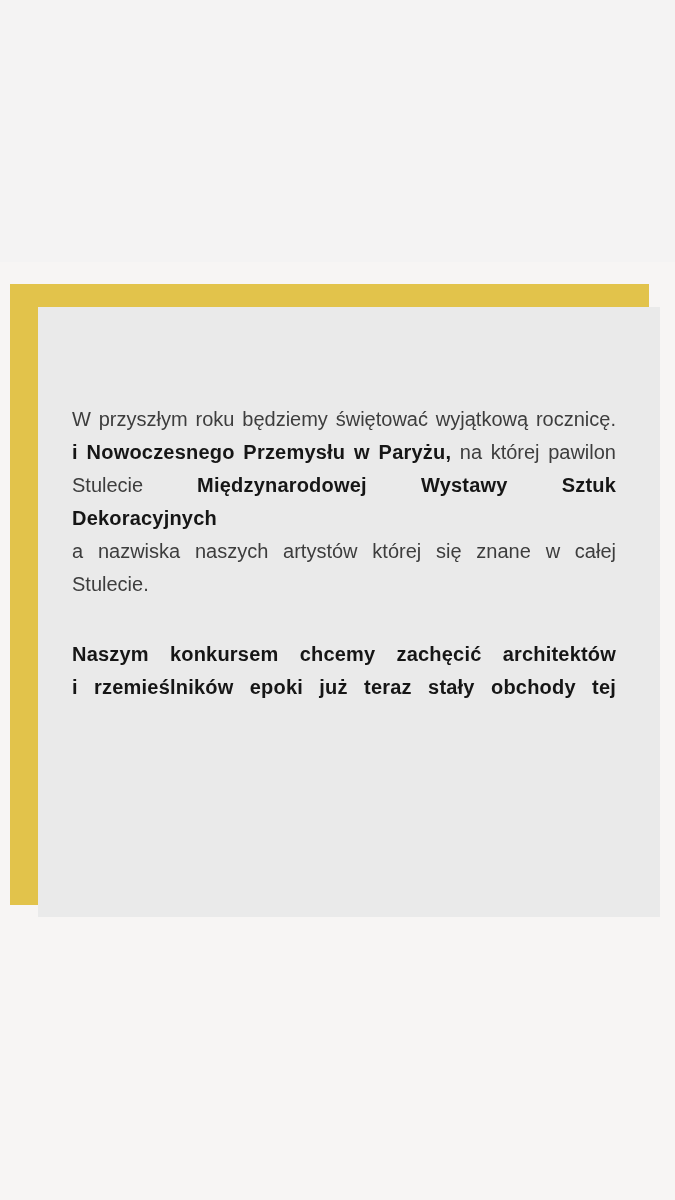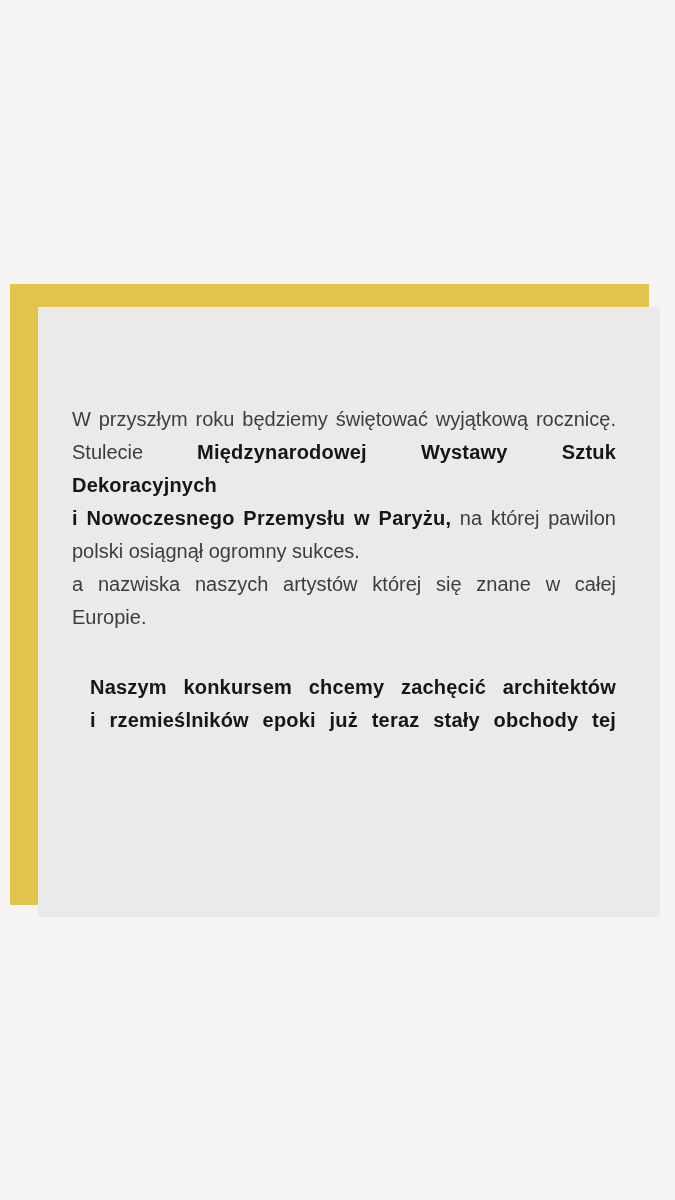--- a/index.html
+++ b/index.html
@@ -28,42 +28,41 @@
   }
   .text-card {
     position: absolute; left: 38px; top: 45px;
     width: 622px; height: 610px;
     background: var(--card, #eaeaea);
   }
   .text-block {
     position: absolute; left: 34px; right: 44px; top: 96px;
   }
   .para { font-size: 20px; line-height: 33px; }
-  .para + .para { margin-top: 37px; margin-left: 18px; }
+  .para + .para { margin-top: 37px; }
   .line { text-align: justify; }
   .line.j { text-align-last: justify; }
   .seg-r { font-weight: 400; color: var(--text, #3d3d3d); }
   .seg-b { font-weight: 700; color: var(--text-bold, #161616); letter-spacing: 0.2px; }
 </style>
 </head>
 <body>
 
 <div class="prev-slide"></div>
 
 <div class="slide">
   <div class="accent-rect"></div>
   <div class="text-card">
     <div class="text-block">
       <div class="para">
           <div class="line j"><span class="seg-r">W przyszłym roku będziemy świętować wyjątkową rocznicę.</span></div>
+          <div class="line j"><span class="seg-b">i Nowoczesnego Przemysłu w Paryżu,</span><span class="seg-r"> na której pawilon</span></div>
           <div class="line j"><span class="seg-r">Stulecie </span><span class="seg-b">Międzynarodowej Wystawy Sztuk Dekoracyjnych</span></div>
-          <div class="line j"><span class="seg-b">i Nowoczesnego Przemysłu w Paryżu,</span><span class="seg-r"> na której pawilon</span></div>
-          <div class="line"><span class="seg-r">polski osiągnął ogromny sukces.</span></div>
           <div class="line j"><span class="seg-r">a nazwiska naszych artystów której się znane w całej</span></div>
-          <div class="line"><span class="seg-r">Europie.</span></div>
+          <div class="line"><span class="seg-r">Stulecie.</span></div>
         </div>
       <div class="para">
           <div class="line j"><span class="seg-b">Naszym konkursem chcemy zachęcić architektów</span></div>
           <div class="line j"><span class="seg-b">i rzemieślników epoki już teraz stały obchody tej</span></div>
         </div>
     </div>
   </div>
 </div>
 
 </body></html>

